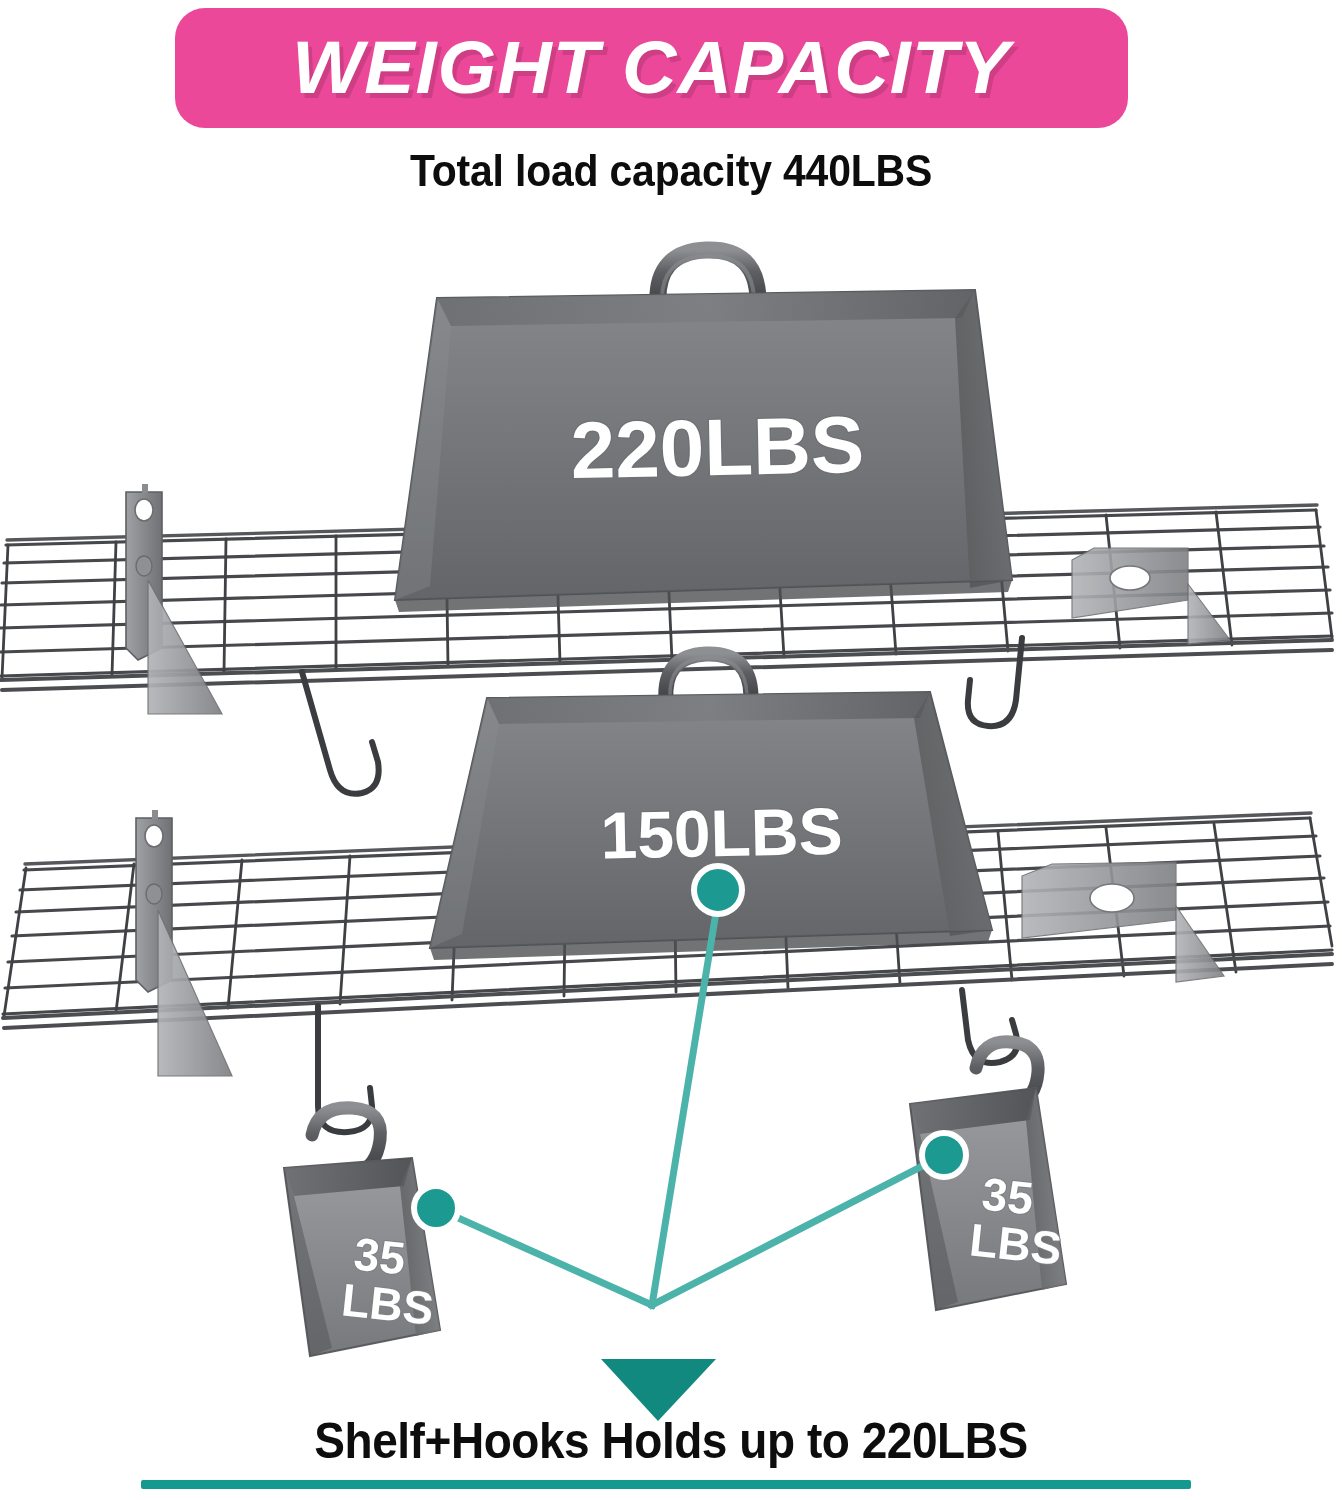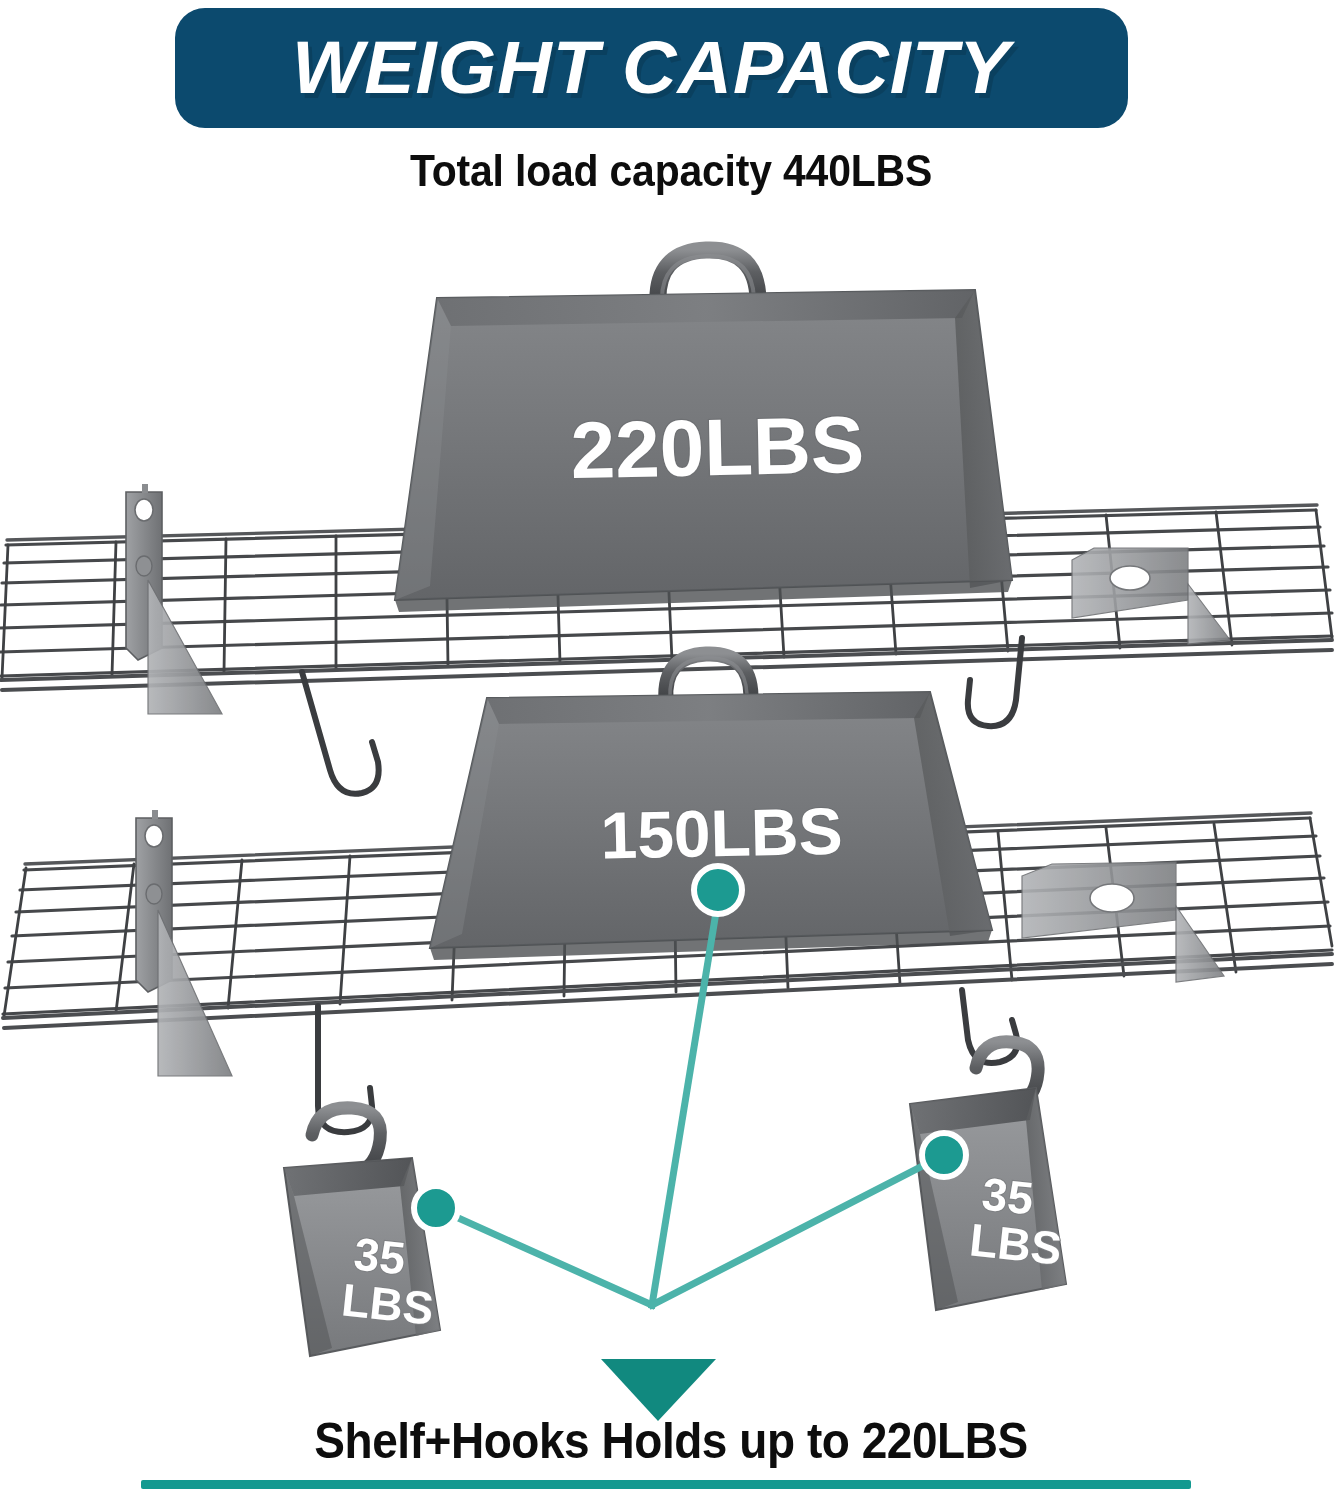--- a/index.html
+++ b/index.html
@@ -16,21 +16,21 @@
     -webkit-font-smoothing: antialiased;
   }
 
   
   #header-banner {
     position: absolute;
     left: 175px;
     top: 8px;
     width: 953px;
     height: 120px;
-    background: #0c4a6e;
+    background: #ec4899;
     border-radius: 30px;
     display: flex;
     align-items: center;
     justify-content: center;
     box-sizing: border-box;
   }
   #header-title {
     color: #ffffff;
     font-size: 74px;
     font-weight: bold;

